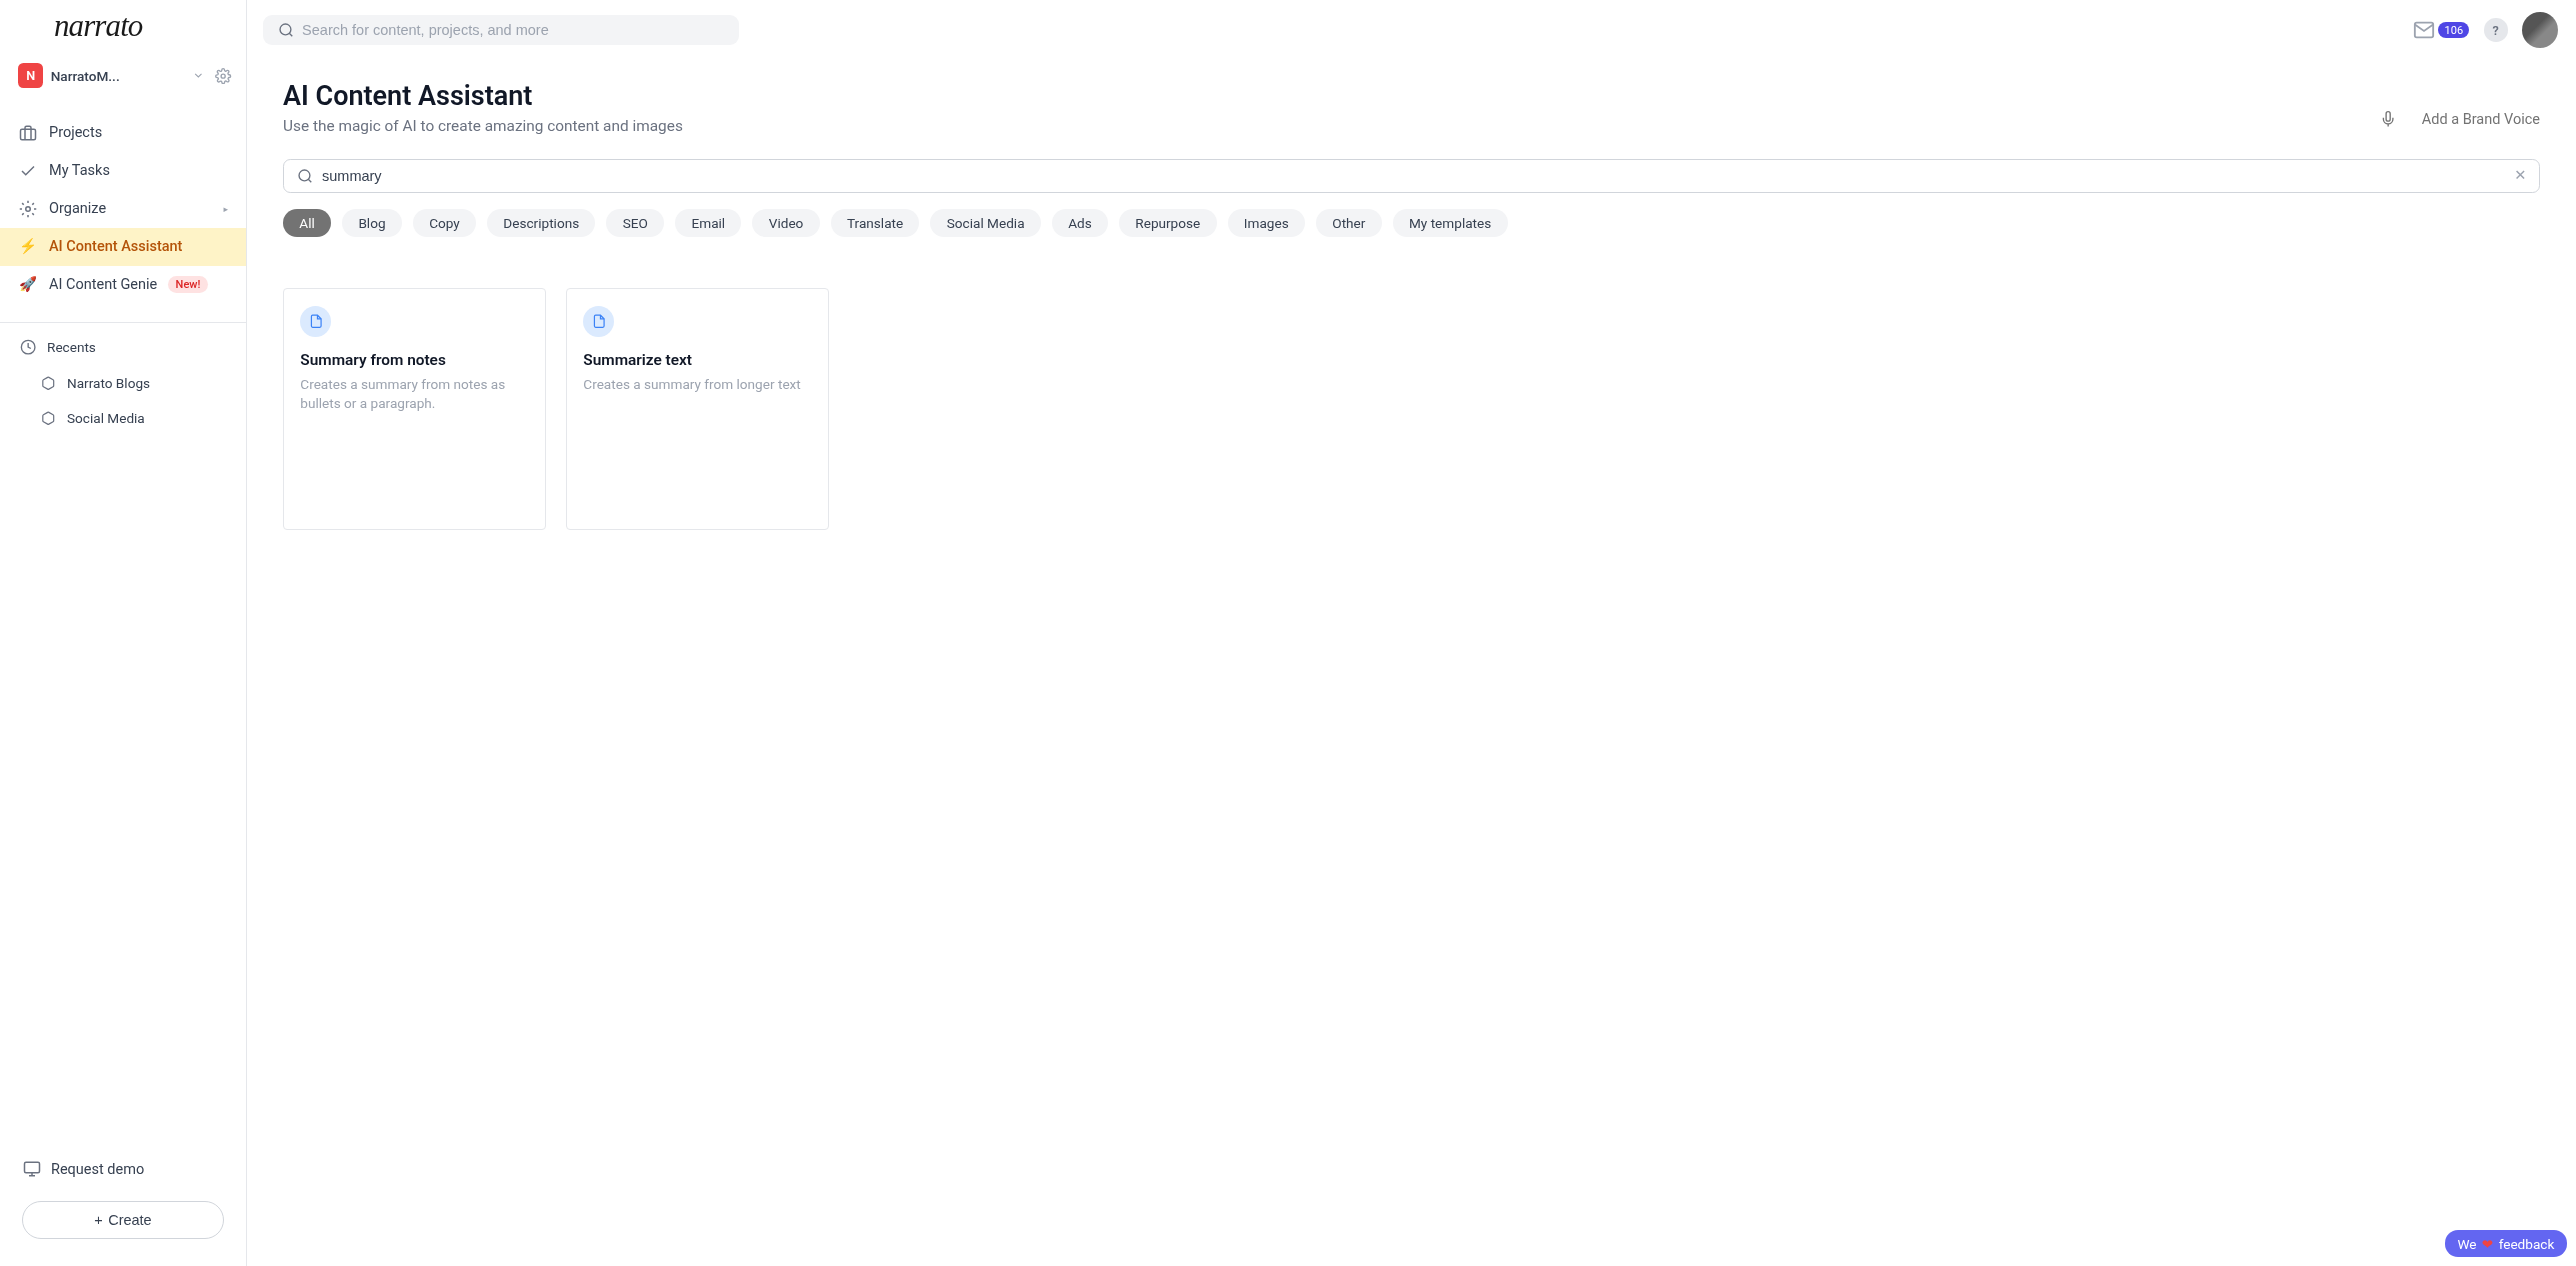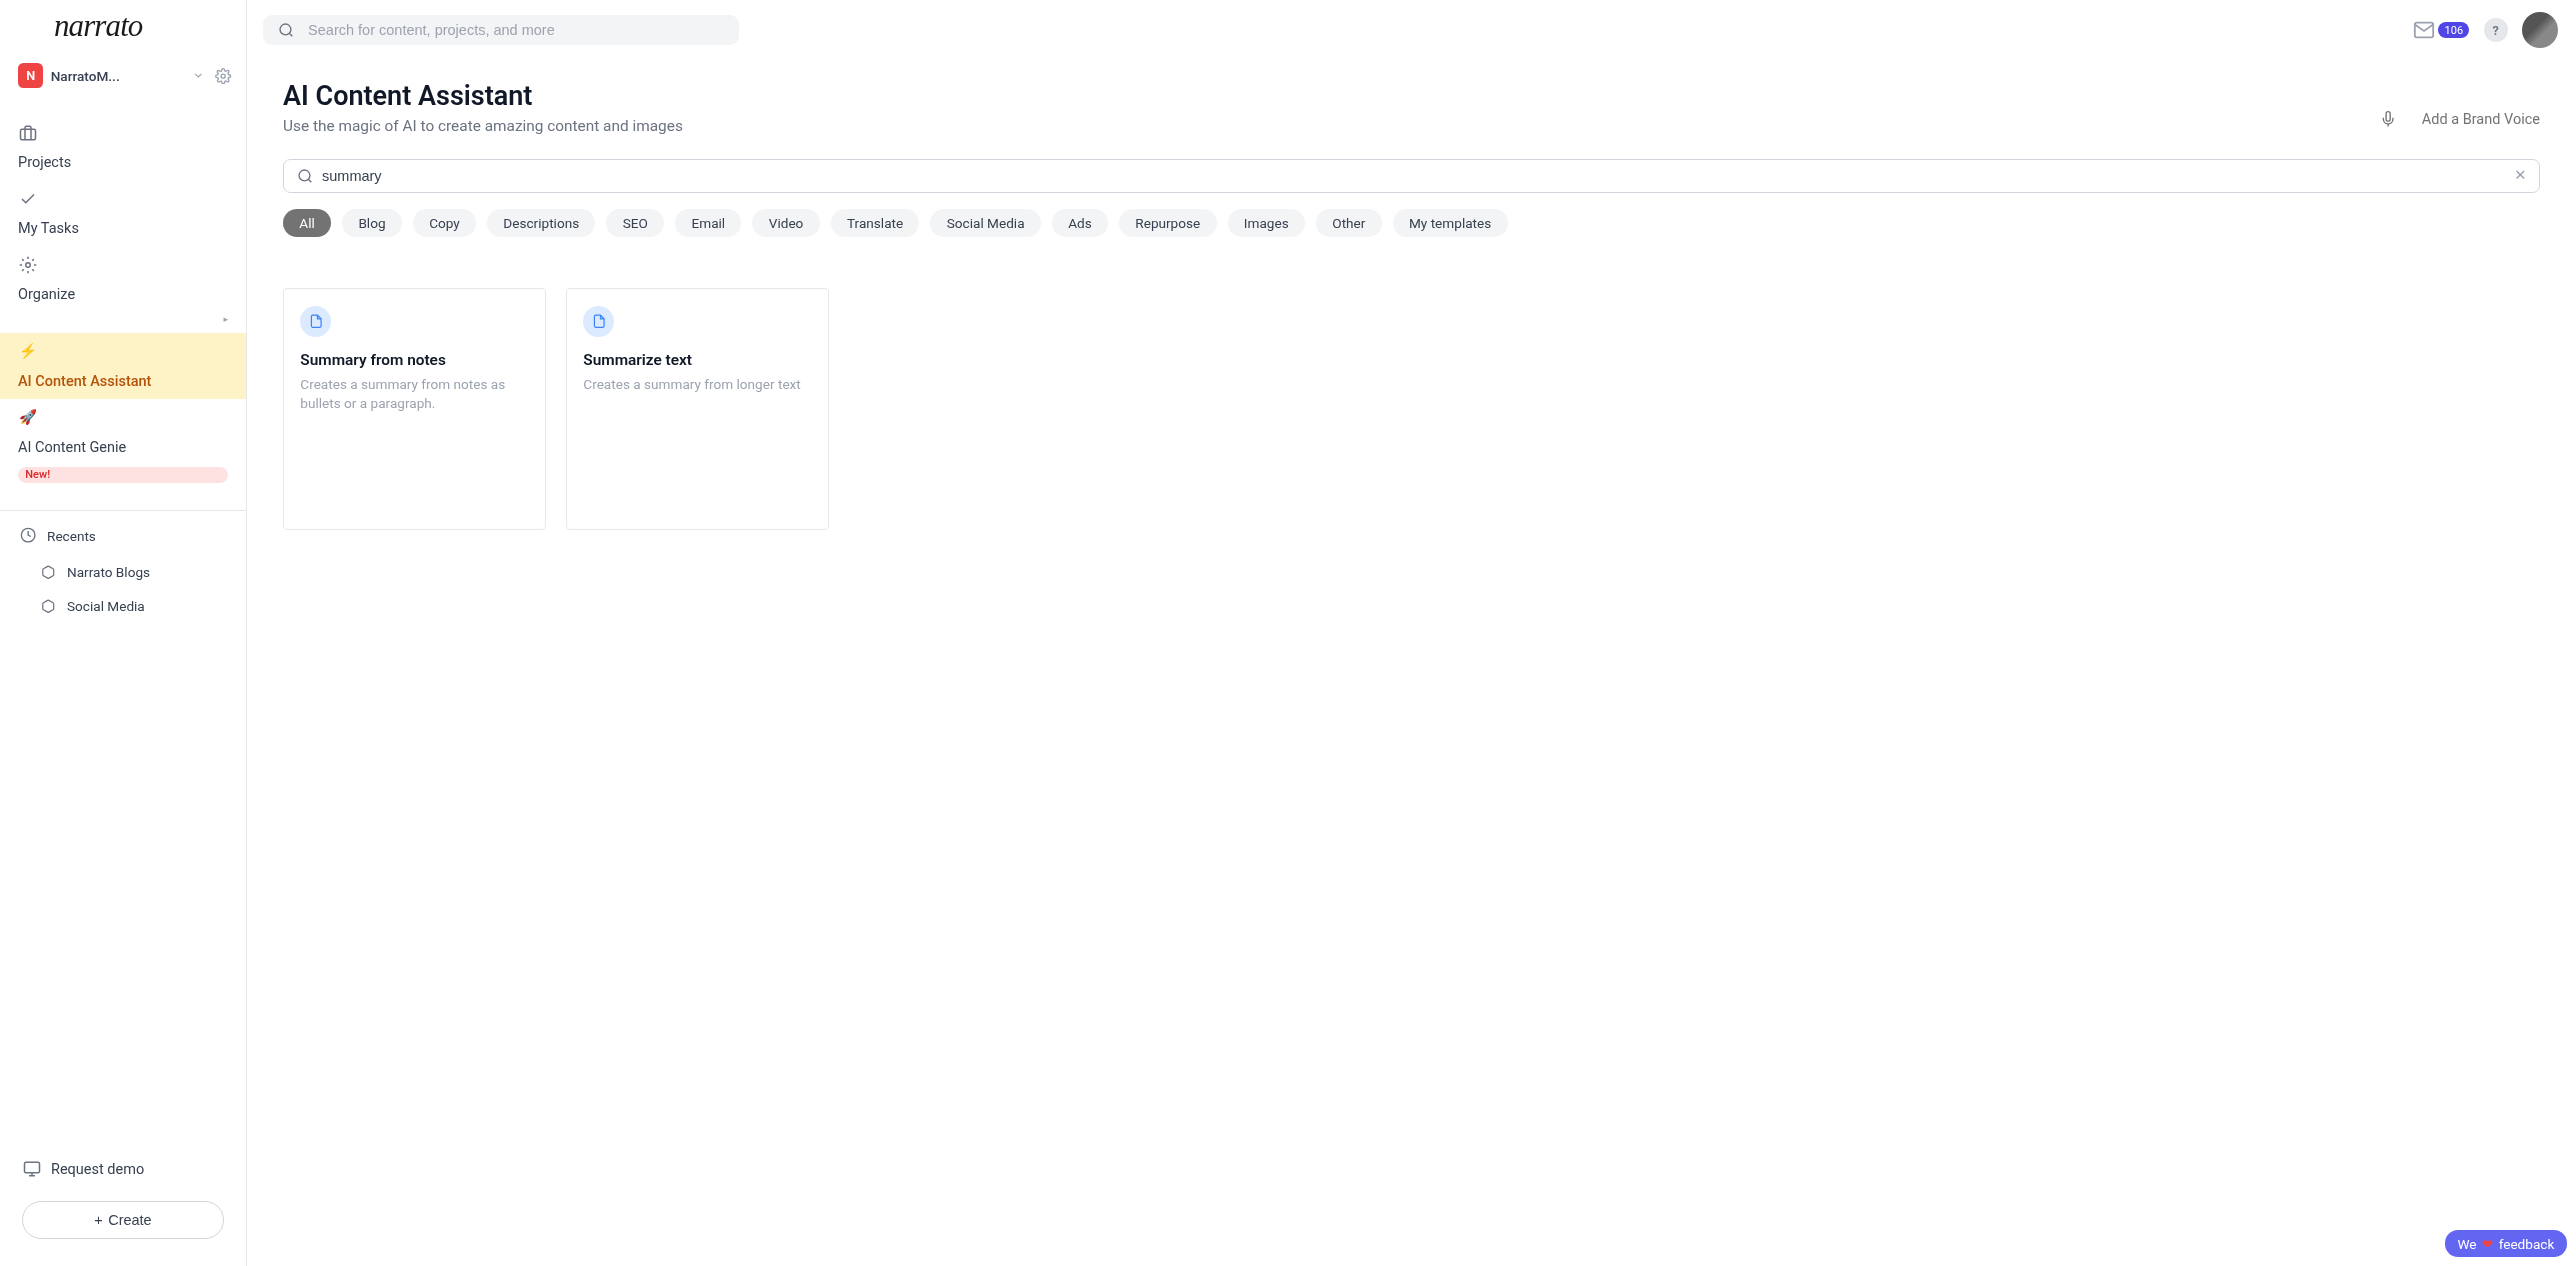--- a/index.html
+++ b/index.html
@@ -7,36 +7,36 @@
 .app { display: flex; height: 100%; }
 .sidebar { width: 247px; border-right: 0.9px solid #e5e7eb; display: flex; flex-direction: column; background: #fff; }
 .logo { padding: 12.7px 18px 14.5px 54px; height: 54px; display: flex; align-items: center; }
 .logo-text { font-family: Georgia, serif; font-size: 31px; font-weight: 500; color: #1a1a1a; letter-spacing: -0.9px; font-style: italic;}
 .workspace-row { display: flex; align-items: center; padding: 9px 14.5px 9px 18px; gap: 7.3px; }
 .workspace-badge { width: 25.4px; height: 25.4px; border-radius: 5.4px; background: #ef4444; color: #fff; font-size: 12.7px; font-weight: 600; display: flex; align-items: center; justify-content: center; }
 .workspace-name { font-size: 13.6px; color: #374151; font-weight: 500; flex: 1; }
 .workspace-chevron { color: #9ca3af; }
 .workspace-gear { color: #9ca3af; margin-left: 3.6px; }
 .nav { padding-top: 16.3px; }
-.nav-item { display: flex; gap: 11px; padding: 9px 18px; font-size: 14.5px; color: #374151; cursor: pointer; flex-direction: column; }
+.nav-item { display: flex; align-items: center; gap: 11px; padding: 9px 18px; font-size: 14.5px; color: #374151; cursor: pointer; }
 .nav-item.active { background: #fef3c7; }
 .nav-item.active .nav-label { color: #b45309; font-weight: 500; }
 .nav-icon { width: 20px; height: 20px; display: flex; align-items: center; justify-content: center; color: #6b7280; flex-shrink: 0;}
 .nav-item.active .nav-icon { color: #b45309; }
 .nav-submenu-caret { margin-left: auto; color: #9ca3af; font-size: 9px;}
 .new-badge { background: #fee2e2; color: #dc2626; font-size: 11px; padding: 1.8px 7.3px; border-radius: 9px; font-weight: 500; }
 .sidebar-divider { height: 0.9px; background: #e5e7eb; margin: 18px 0 5.4px 0; }
 .recents-header { display: flex; align-items: center; gap: 9px; padding: 9px 18px; font-size: 13.6px; color: #374151; }
 .recent-item { display: flex; align-items: center; gap: 9px; padding: 7.3px 18px 7.3px 38px; font-size: 13.6px; color: #374151; cursor: pointer; }
 .sidebar-bottom { margin-top: auto; padding: 0 22px 27px 22px; }
 .request-demo { display: flex; align-items: center; gap: 9px; font-size: 14.5px; color: #374151; padding: 9px 0; cursor: pointer; }
 .create-btn { width: 100%; border: 0.9px solid #d1d5db; border-radius: 906px; background: #fff; padding: 10px 0; font-size: 14.5px; color: #374151; display: flex; align-items: center; justify-content: center; gap: 5.4px; cursor: pointer; margin-top: 12.7px; }
 .main { flex: 1; display: flex; flex-direction: column; }
 .topbar { height: 60px; display: flex; align-items: center; padding: 0 18px 0 16.3px; }
-.top-search { display: flex; align-items: center; gap: 14px; background: #f3f4f6; border-radius: 9px; padding: 7.3px 14.5px; width: 476px; }
+.top-search { display: flex; align-items: center; gap: 8px; background: #f3f4f6; border-radius: 9px; padding: 7.3px 14.5px; width: 476px; }
 .top-search input { border: none; background: transparent; font-size: 14.5px; color: #374151; outline: none; width: 100%; }
 .top-search input::placeholder { color: #9ca3af; }
 .top-right { margin-left: auto; display: flex; align-items: center; gap: 14.5px; }
 .mail-group { display: flex; align-items: center; gap: 3.6px; }
 .count-badge { background: #4f46e5; color: #fff; font-size: 11px; font-weight: 400; padding: 1.8px 6.3px; border-radius: 9px; }
 .help-btn { width: 23.6px; height: 23.6px; border-radius: 50%; background: #e5e7eb; color: #6b7280; display: flex; align-items: center; justify-content: center; font-size: 12.7px; font-weight: 600; cursor:pointer;}
 .avatar { width: 36px; height: 36px; border-radius: 50%; background: linear-gradient(135deg,#555 40%,#888 60%); }
 .content { padding: 20px 36px 0 36px; }
 .page-head { display: flex; justify-content: space-between; align-items: flex-start; }
 .page-title { font-size: 27px; font-weight: 600; color: #111827; }

